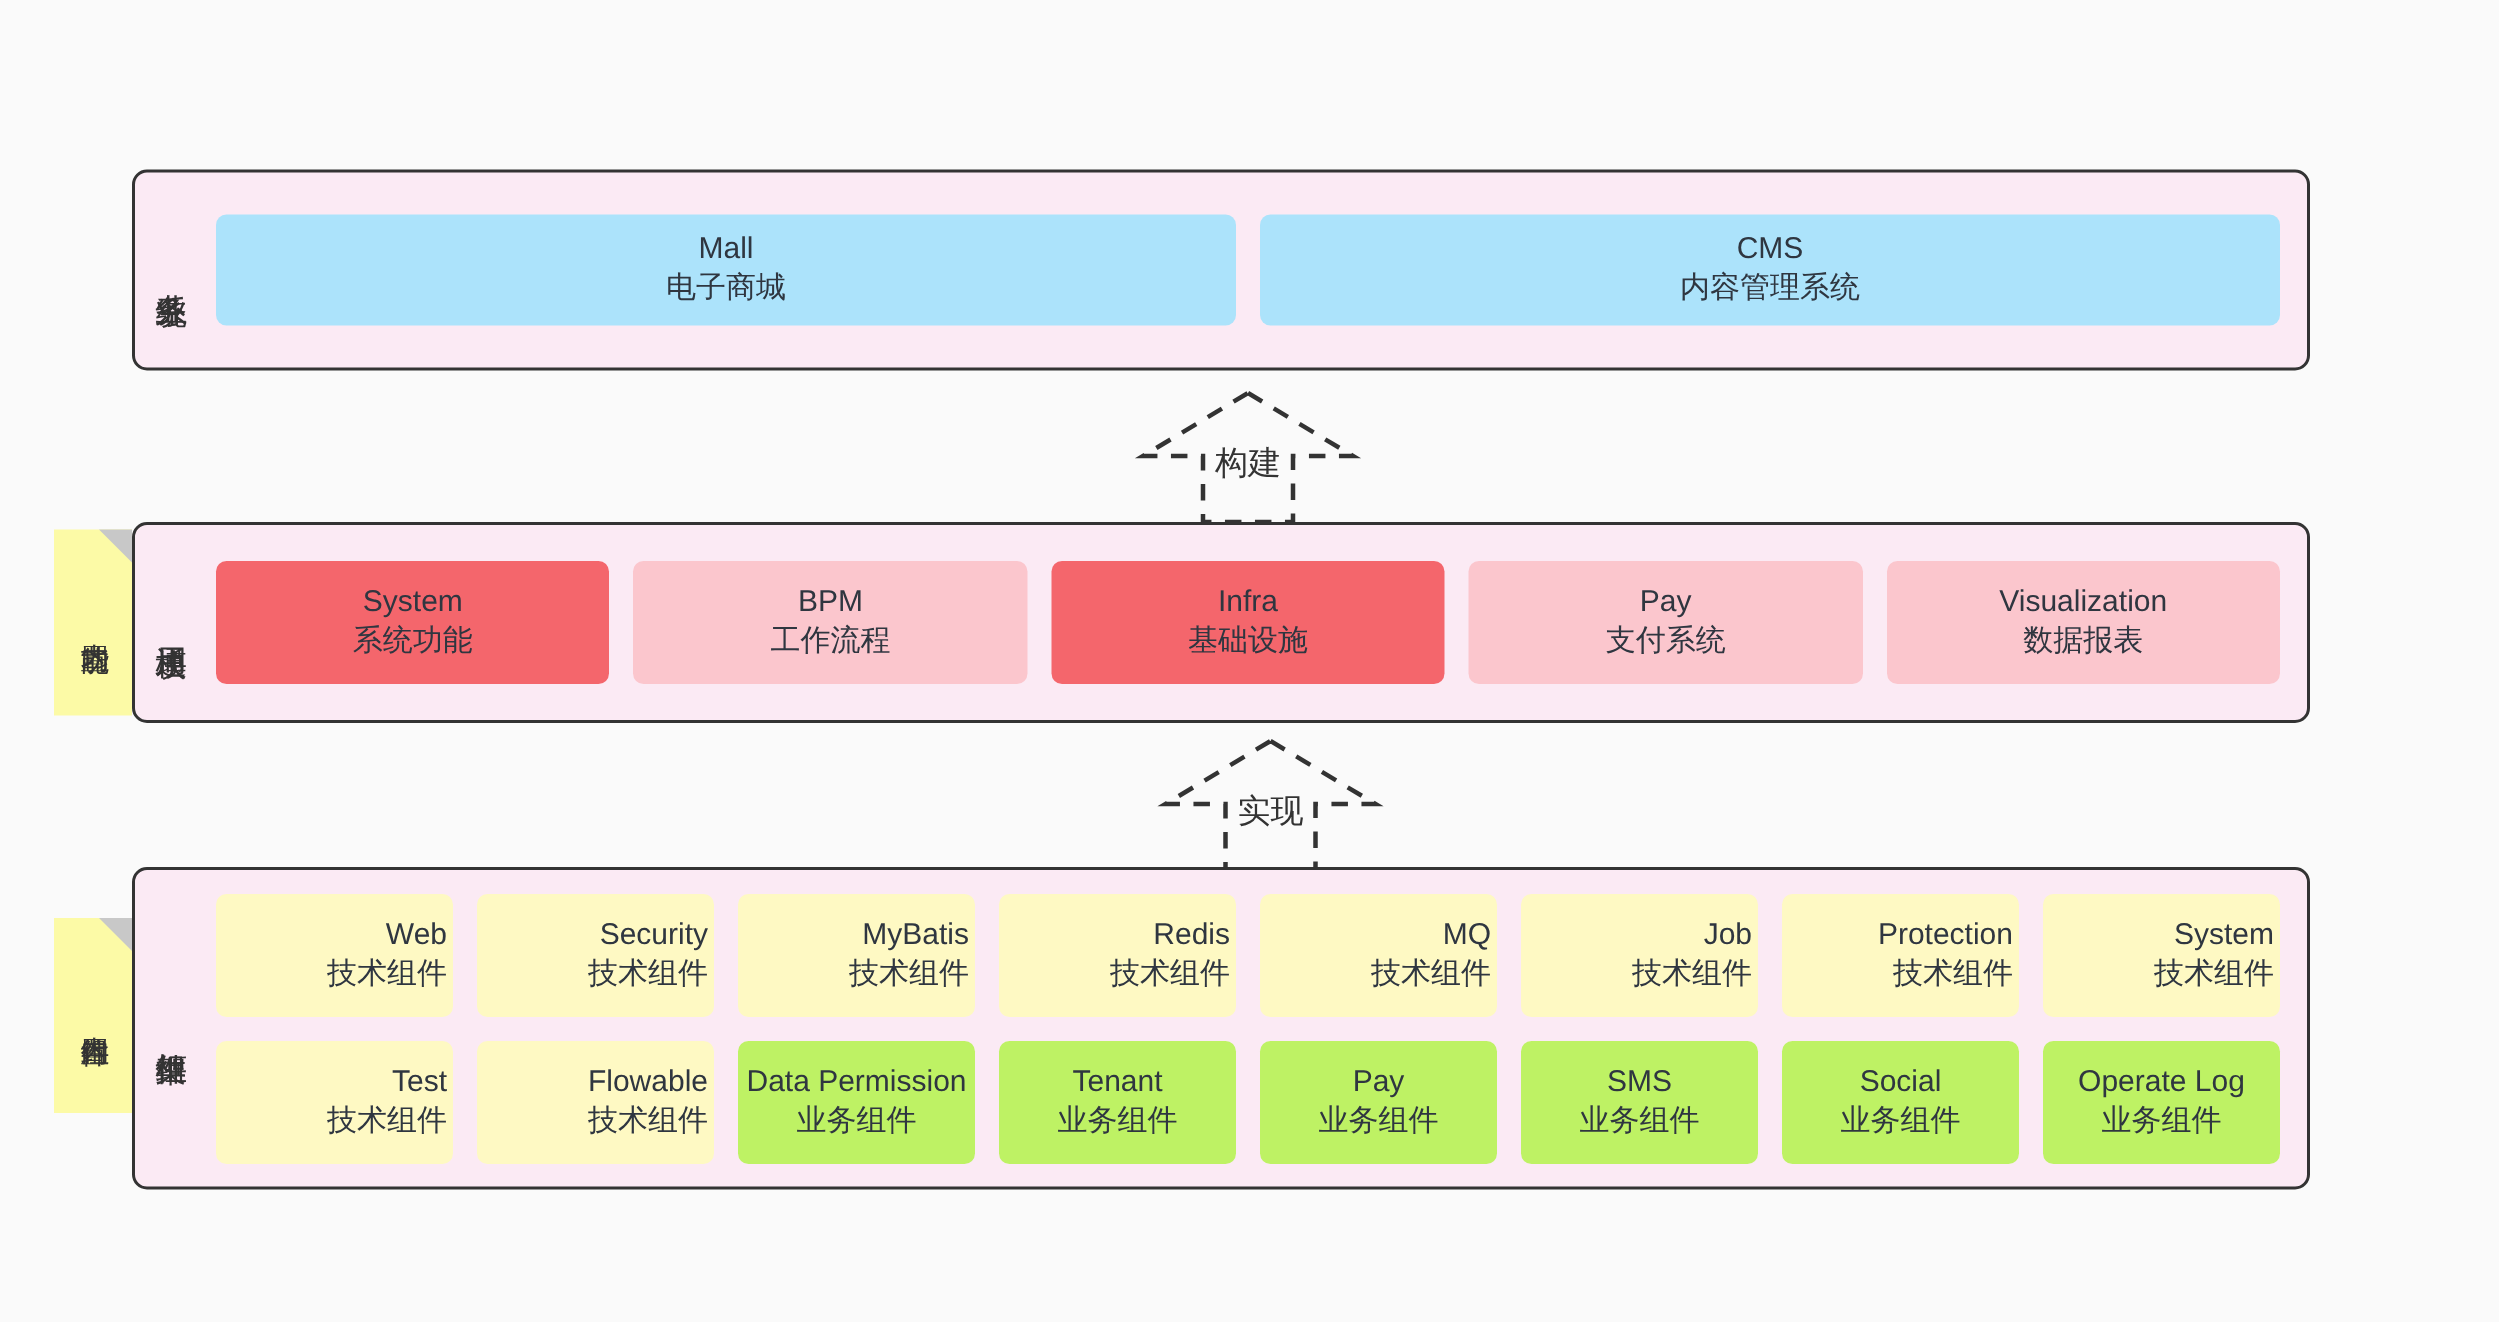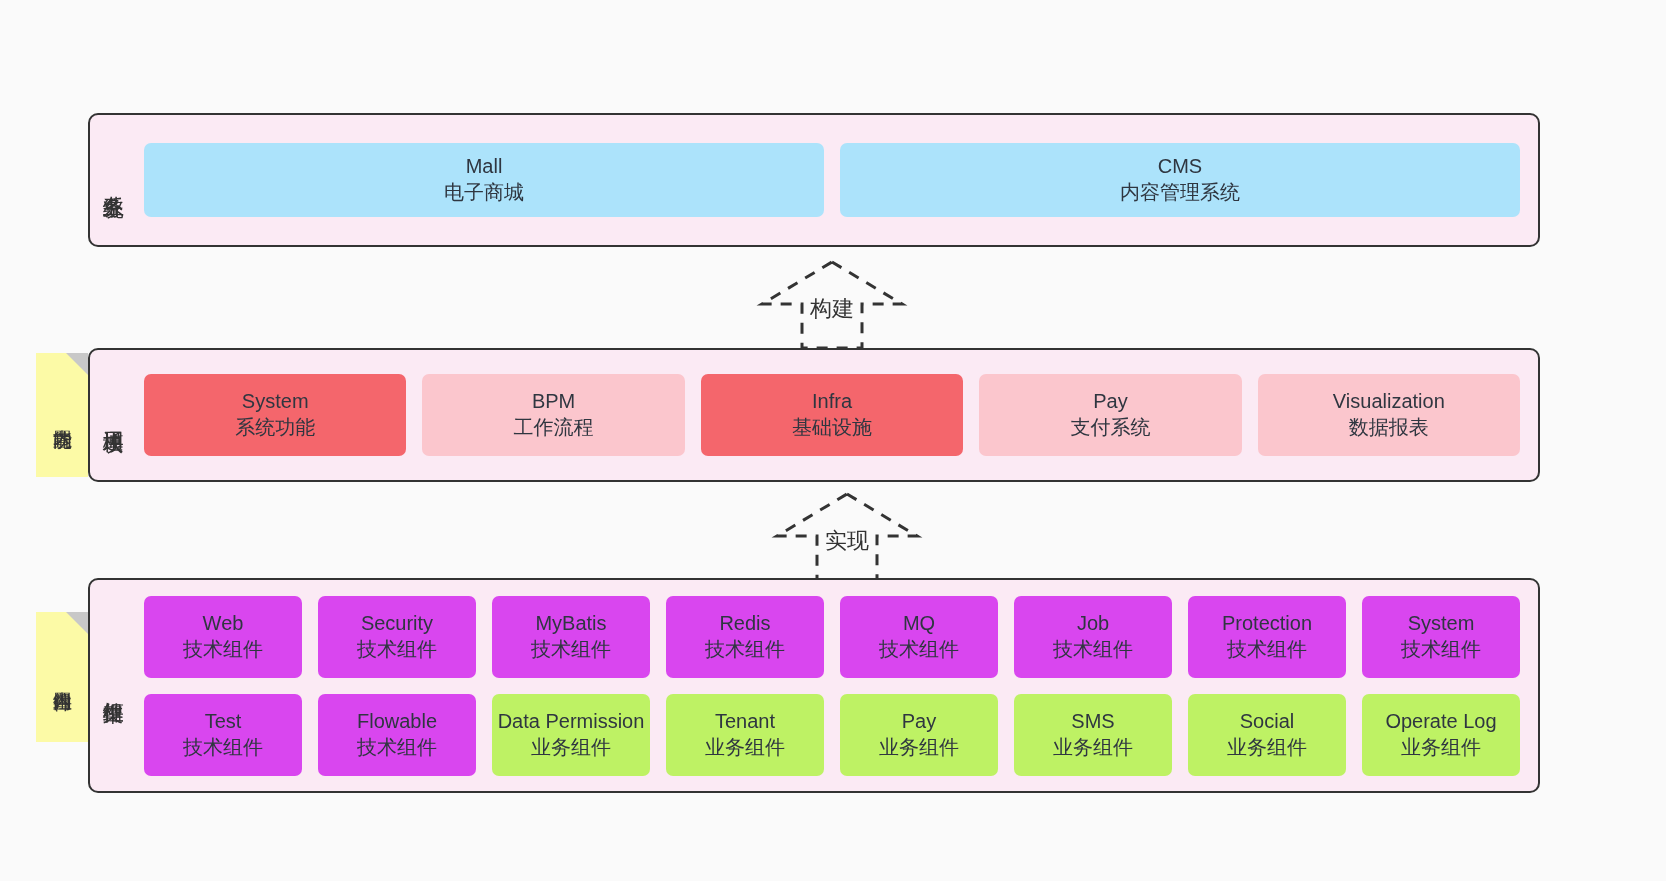--- a/index.html
+++ b/index.html
@@ -73,21 +73,21 @@
     box-sizing: border-box;
     padding: 6px 4px;
   }
   .cell .t1 { display: block; }
   .cell .t2 { display: block; }
 
   
   .c-blue       { background: #ace3fb; }
   .c-red        { background: #f4666c; }
   .c-pink       { background: #fbc6cd; }
-  .c-green      { background: #d946ef; }
+  .c-green      { background: #fef9c3; align-items: flex-end; }
   .c-lightgreen { background: #bef264; }
 
   
   #layer-business { left: 88px;  top: 113px; width: 1452px; height: 134px; }
   #layer-business .cell { height: 74px; }
 
   #layer-common   { left: 88px;  top: 348px; width: 1452px; height: 134px; justify-content: space-between; }
   #layer-common .cell { height: 82px; }
 
   #layer-framework{ left: 88px;  top: 578px; width: 1452px; height: 215px; }

